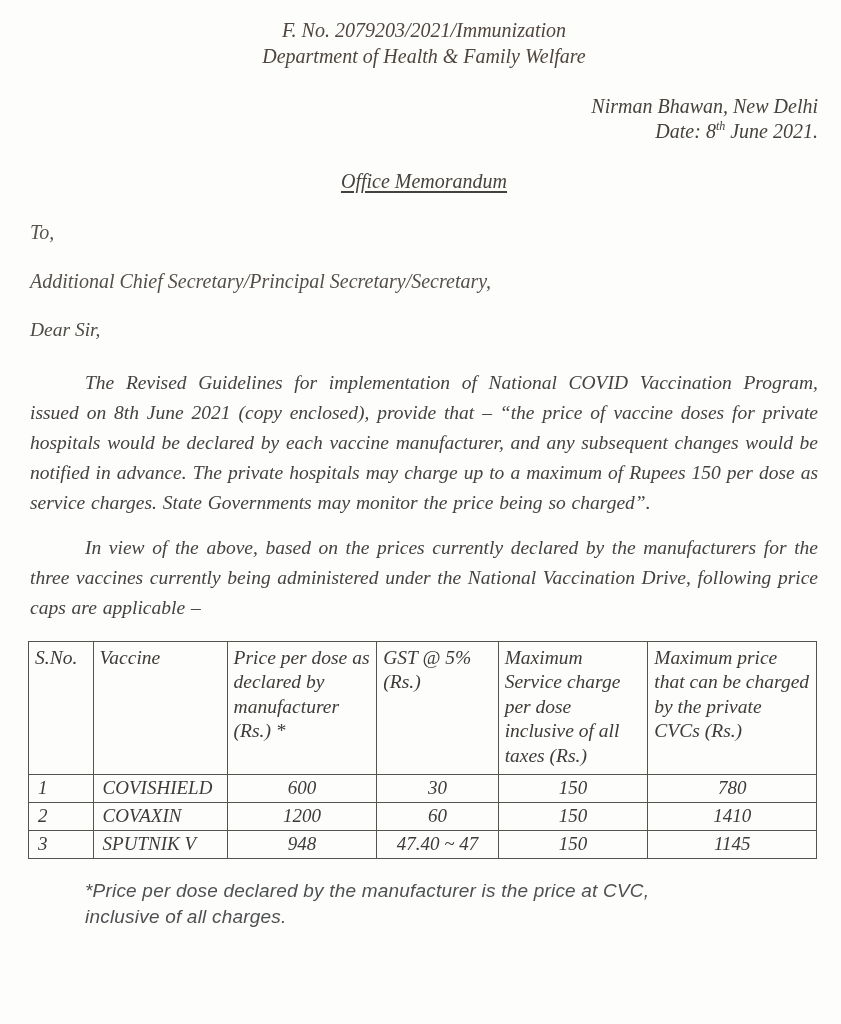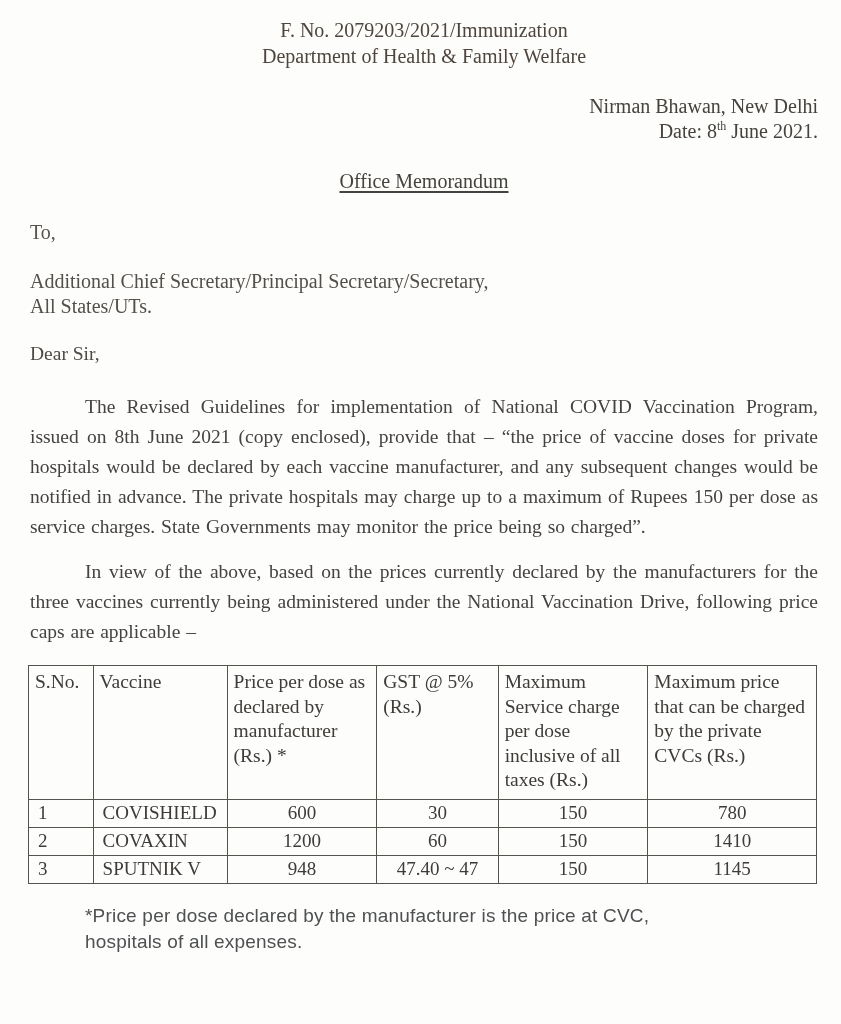--- a/index.html
+++ b/index.html
@@ -7,20 +7,21 @@
     width: 841px; height: 1024px;
     background: #fdfdfc;
     overflow: hidden;
     font-family: "Liberation Serif", serif;
     color: #433f3c;
   }
   .page {
     width: 841px; height: 1024px;
     padding: 17px 23px 15px 30px;
     position: relative;
+    font-style: italic;
   }
   
   .doc-header {
     text-align: center;
     font-size: 20px;
     line-height: 26px;
     color: #4f453d;
   }
   
   .dateline {
@@ -133,21 +134,20 @@
   </div>
 
   <div class="memo-title">
     <span class="underlined">Office Memorandum</span>
   </div>
 
   <div class="to-label">To,</div>
 
   <div class="addressee">
     <div>Additional Chief Secretary/Principal Secretary/Secretary,</div>
-    <div>All States/UTs.</div>
   </div>
 
 
   <div class="salutation">Dear Sir,</div>
 
   <div class="body-para">The Revised Guidelines for implementation of National COVID Vaccination Program, issued on 8th June 2021 (copy enclosed), provide that – “the price of vaccine doses for private hospitals would be declared by each vaccine manufacturer, and any subsequent changes would be notified in advance. The private hospitals may charge up to a maximum of Rupees 150 per dose as service charges. State Governments may monitor the price being so charged”.</div>
 
   <div class="body-para second">In view of the above, based on the prices currently declared by the manufacturers for the three vaccines currently being administered under the National Vaccination Drive, following price caps are applicable –</div>
 
   <table class="price-table">
@@ -192,16 +192,16 @@
         <td class="cell-center">948</td>
         <td class="cell-center">47.40 ~ 47</td>
         <td class="cell-center">150</td>
         <td class="cell-center">1145</td>
       </tr>
     </tbody>
   </table>
 
   <div class="footnote">
     <div>*Price per dose declared by the manufacturer is the price at CVC,</div>
-    <div>hospitals of all expenses.</div>
+    <div>inclusive of all charges.</div>
   </div>
 
 </div>
 
 </body></html>

